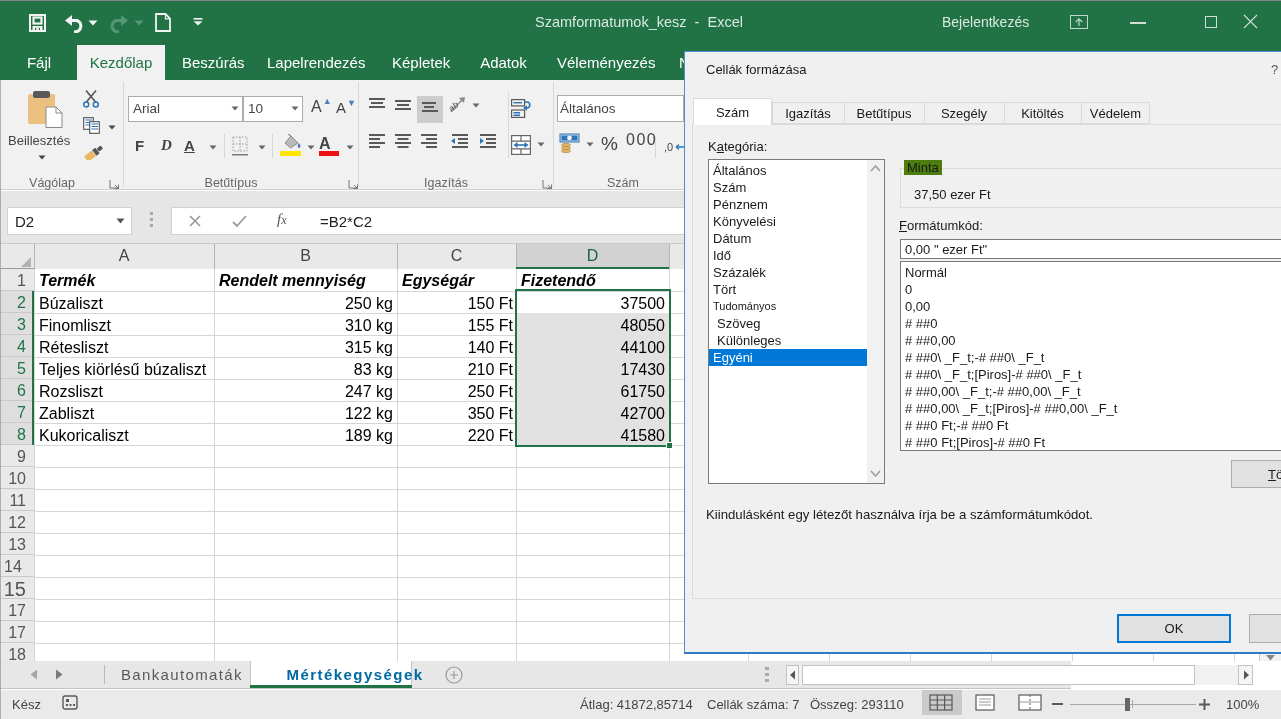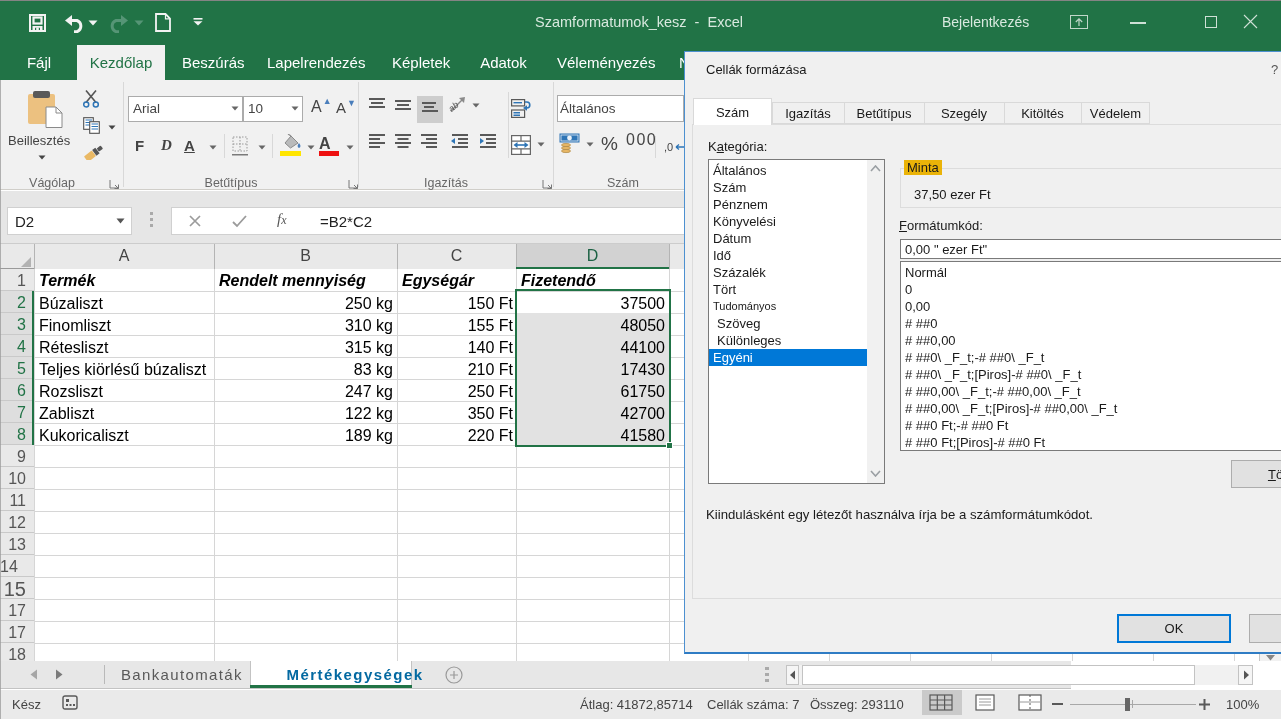--- a/index.html
+++ b/index.html
@@ -363,21 +363,21 @@
 <div class="ab tx" style="left:0;top:205px;width:26px;text-align:right;font-size:16px;line-height:16px;color:#555;">9</div>
 <div class="ab" style="left:0;top:223px;width:34px;height:22px;background:#e9e9e9;box-sizing:border-box;border-bottom:1px solid #c9c9c9;"></div>
 <div class="ab tx" style="left:0;top:227px;width:26px;text-align:right;font-size:16px;line-height:16px;color:#555;">10</div>
 <div class="ab" style="left:0;top:245px;width:34px;height:22px;background:#e9e9e9;box-sizing:border-box;border-bottom:1px solid #c9c9c9;"></div>
 <div class="ab tx" style="left:0;top:249px;width:26px;text-align:right;font-size:16px;line-height:16px;color:#555;">11</div>
 <div class="ab" style="left:0;top:267px;width:34px;height:22px;background:#e9e9e9;box-sizing:border-box;border-bottom:1px solid #c9c9c9;"></div>
 <div class="ab tx" style="left:0;top:271px;width:26px;text-align:right;font-size:16px;line-height:16px;color:#555;">12</div>
 <div class="ab" style="left:0;top:289px;width:34px;height:22px;background:#e9e9e9;box-sizing:border-box;border-bottom:1px solid #c9c9c9;"></div>
 <div class="ab tx" style="left:0;top:293px;width:26px;text-align:right;font-size:16px;line-height:16px;color:#555;">13</div>
 <div class="ab" style="left:0;top:311px;width:34px;height:22px;background:#e9e9e9;box-sizing:border-box;border-bottom:1px solid #c9c9c9;"></div>
-<div class="ab tx" style="left:0;top:315px;width:26px;text-align:left;font-size:16px;line-height:16px;color:#555;">14</div>
+<div class="ab tx" style="left:0;top:315px;width:26px;text-align:center;font-size:16px;line-height:16px;color:#555;">14</div>
 <div class="ab" style="left:0;top:333px;width:34px;height:22px;background:#e9e9e9;box-sizing:border-box;border-bottom:1px solid #c9c9c9;"></div>
 <div class="ab tx" style="left:0;top:337px;width:26px;text-align:right;font-size:20px;line-height:16px;color:#555;">15</div>
 <div class="ab" style="left:0;top:355px;width:34px;height:22px;background:#e9e9e9;box-sizing:border-box;border-bottom:1px solid #c9c9c9;"></div>
 <div class="ab tx" style="left:0;top:359px;width:26px;text-align:right;font-size:16px;line-height:16px;color:#555;">17</div>
 <div class="ab" style="left:0;top:377px;width:34px;height:22px;background:#e9e9e9;box-sizing:border-box;border-bottom:1px solid #c9c9c9;"></div>
 <div class="ab tx" style="left:0;top:381px;width:26px;text-align:right;font-size:16px;line-height:16px;color:#555;">17</div>
 <div class="ab" style="left:0;top:399px;width:34px;height:22px;background:#e9e9e9;box-sizing:border-box;border-bottom:1px solid #c9c9c9;"></div>
 <div class="ab tx" style="left:0;top:403px;width:26px;text-align:right;font-size:16px;line-height:16px;color:#555;">18</div>
 <div class="ab" style="left:32px;top:47px;width:2px;height:154px;background:#217346;"></div>
 <div class="ab" style="left:517px;top:69px;width:152px;height:132px;background:#e2e2e2;"></div>
@@ -530,21 +530,21 @@
     <div class="ab" style="left:158px;top:0;width:17px;height:323px;background:#f1f1f1;"></div>
     <svg class="ab" style="left:161px;top:5px;" width="11" height="7" viewBox="0 0 11 7">
         <path d="M1 6 L5.5 1 L10 6" fill="none" stroke="#9a9fa3" stroke-width="1.6"></path>
       </svg>
     <svg class="ab" style="left:161px;top:310px;" width="11" height="7" viewBox="0 0 11 7">
         <path d="M1 1 L5.5 6 L10 1" fill="none" stroke="#9a9fa3" stroke-width="1.6"></path>
       </svg>
   </div>
 
   <div class="ab" style="left:215px;top:116px;width:383px;height:40px;border:1px solid #dcdcdc;box-sizing:border-box;"></div>
-  <div class="ab tx" style="left:219px;top:108px;font-size:13px;color:#1a1a1a;background:#eab308;padding:0 3px;">Minta</div>
+  <div class="ab tx" style="left:219px;top:108px;font-size:13px;color:#1a1a1a;background:#4d7c0f;padding:0 3px;">Minta</div>
   <div class="ab tx" style="left:229px;top:135px;font-size:13px;color:#1a1a1a;">37,50 ezer Ft</div>
 
   <div class="ab tx" style="left:214px;top:166px;font-size:13px;color:#1a1a1a;"><span style="text-decoration:underline;">F</span>ormátumkód:</div>
   <div class="ab" style="left:215px;top:187px;width:383px;height:20px;background:#fff;border:1px solid #7a7a7a;box-sizing:border-box;"></div>
   <div class="ab tx" style="left:220px;top:190px;font-size:13px;color:#1a1a1a;">0,00 " ezer Ft"</div>
   <div class="ab" style="left:215px;top:209px;width:383px;height:190px;background:#fff;border:1px solid #7a7a7a;box-sizing:border-box;">
     <div style="padding:2px 0 0 4px;font-size:13px;line-height:17px;color:#1a1a1a;white-space:pre;">Normál
 0
 0,00
 # ##0

